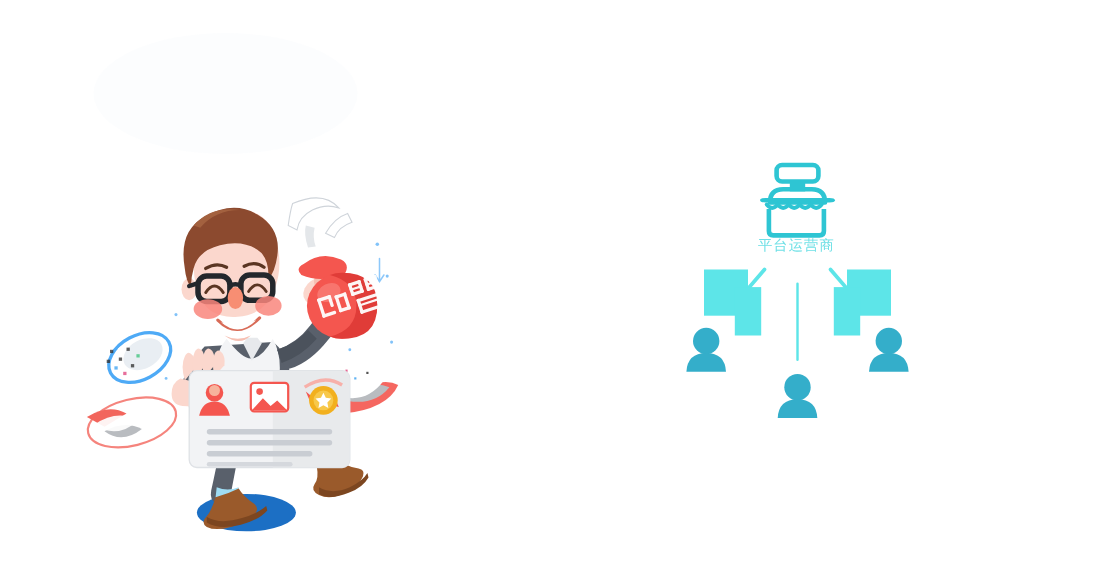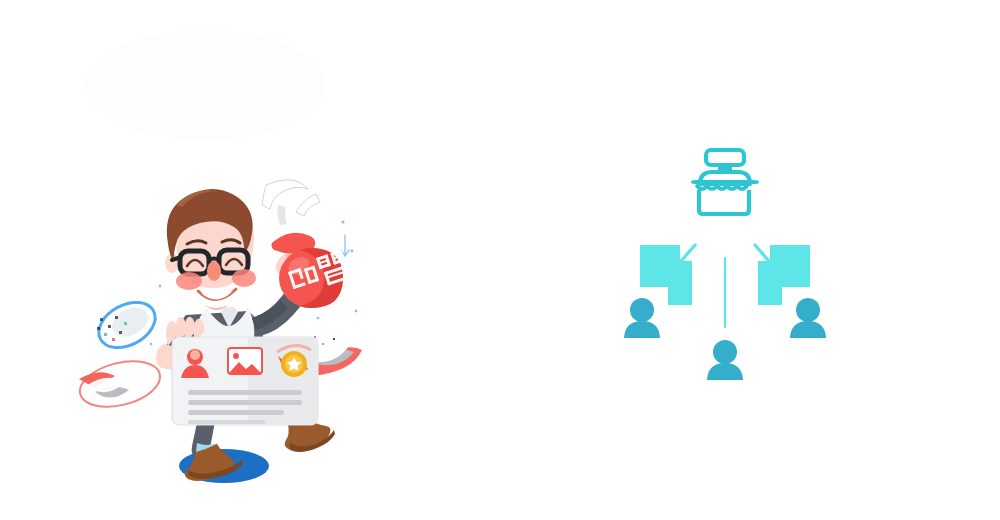--- a/index.html
+++ b/index.html
@@ -301,14 +301,15 @@
     </g>
 
     <g>
       <g>
         <circle cx="725" cy="352" r="12" fill="#34aeca"></circle>
         <path d="M707 380 q1 -17 18 -17 q17 0 18 17 z" fill="#34aeca"></path>
       </g>
     </g>
   </svg>
 
+  <div class="node-label">平台运营商</div>
 
 </div>
 
 </body></html>

